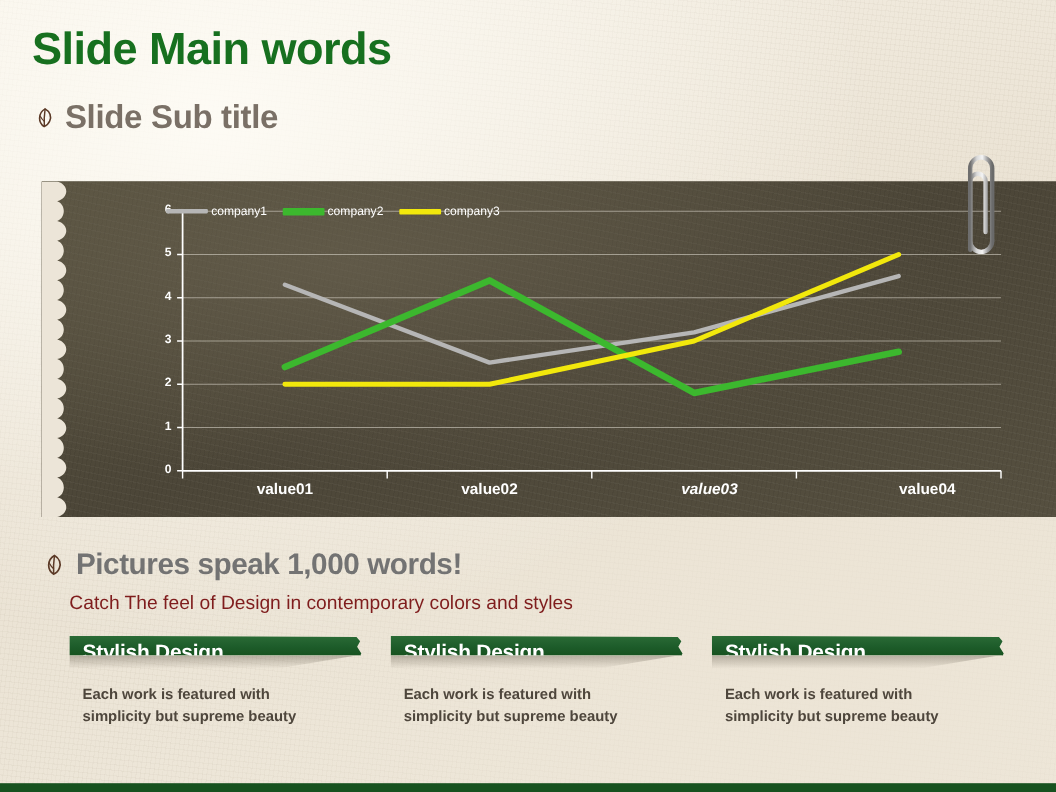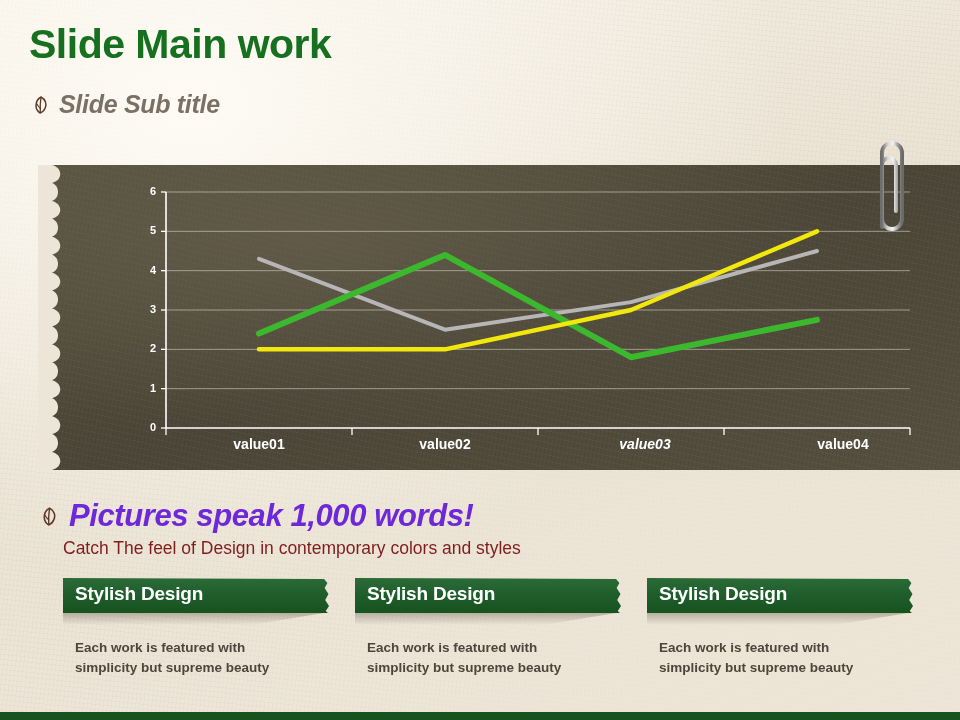--- a/index.html
+++ b/index.html
@@ -30,26 +30,25 @@
     white-space: nowrap;
   }
   #slide-subtitle-row {
     position: absolute;
     left: 31px; top: 90px;
     display: flex;
     align-items: center;
     gap: 8px;
   }
   #slide-subtitle {
-    font-size: 25px;
+    font-size: 30px;
     font-weight: bold;
     color: #7a7066;
     letter-spacing: -0.3px;
     white-space: nowrap;
-    font-style: italic;
   }
   .leaf-icon { display: block; }
 
   
   #chart-panel {
     position: absolute;
     left: 38px; top: 165px;
     width: 922px; height: 305px;
     background-color: #514b3c;
     background-image:
@@ -120,26 +119,25 @@
 
   
   #pictures-heading-row {
     position: absolute;
     left: 39px; top: 498px;
     display: flex;
     align-items: center;
     gap: 9px;
   }
   #pictures-heading {
-    font-size: 31px;
-    font-weight: bold;
-    color: #6d28d9;
+    font-size: 27px;
+    font-weight: bold;
+    color: #737373;
     letter-spacing: -0.4px;
     white-space: nowrap;
-    font-style: italic;
   }
   #pictures-subheading {
     position: absolute;
     left: 63px; top: 538px;
     font-size: 17.5px;
     color: #7f1d1d;
     white-space: nowrap;
   }
 
   
@@ -148,21 +146,21 @@
     left: 63px; top: 578px;
     width: 860px; height: 100px;
   }
   .card {
     position: absolute;
     top: 0;
     width: 272px;
   }
   .card-banner {
     position: relative;
-    height: 35px;
+    height: 18px;
     background: linear-gradient(180deg, #2b6b36 0%, #1d5c2a 55%, #17521f 100%);
     clip-path: polygon(0 0, 96% 1px, 97.2% 5px, 96.2% 10px, 97.6% 16px, 96.4% 22px, 97.8% 28px, 96.6% 33px, 97.4% 100%, 0 100%);
   }
   .card-banner-title {
     position: absolute;
     left: 12px; top: 5px;
     font-size: 19px;
     font-weight: bold;
     color: #ffffff;
     letter-spacing: -0.2px;
@@ -187,21 +185,21 @@
   #bottom-bar {
     position: absolute;
     left: 0; top: 712px;
     width: 960px; height: 8px;
     background-color: #17521f;
   }
 </style>
 </head>
 <body>
 
-<div id="slide-title">Slide Main work</div>
+<div id="slide-title">Slide Main words</div>
 
 <div id="slide-subtitle-row">
   <span>
     <svg class="leaf-icon" width="20" height="20" viewBox="0 0 20 20">
       <path d="M10 2 C14.5 4.5 16 9 14.2 13 C13 15.7 11 17.4 9.2 18 C7 16.6 5 13.8 5 10.4 C5 6.6 7.2 3.6 10 2 Z" fill="none" stroke="#5c3a27" stroke-width="1.5"></path>
       <path d="M9.3 18 C9 13.5 9.2 7.8 10 2" fill="none" stroke="#5c3a27" stroke-width="1.3"></path>
       <path d="M9.5 13.6 C8 12.2 6.6 10.6 5.6 8.6" fill="none" stroke="#5c3a27" stroke-width="1.1"></path>
     </svg>
   </span>
   <span id="slide-subtitle">Slide Sub title</span>
@@ -254,20 +252,34 @@
       <div class="axis-label-y" style="left: 96px; top: 59.3333px;">5</div>
       <div class="axis-label-y" style="left: 96px; top: 20px;">6</div>
     </div>
   <div id="chart-x-labels">
       <div class="axis-label-x" style="left: 171px; width: 100px;">value01</div>
       <div class="axis-label-x" style="left: 357px; width: 100px;">value02</div>
       <div class="axis-label-x" style="left: 557px; width: 100px; font-style: italic;">value03</div>
       <div class="axis-label-x" style="left: 755px; width: 100px;">value04</div>
     </div>
 
+  <div id="chart-legend">
+      <div class="legend-entry">
+        <span class="legend-swatch" style="background: rgb(182, 182, 182); width: 38px; height: 4px;"></span>
+        <span class="legend-label">company1</span>
+      </div>
+      <div class="legend-entry">
+        <span class="legend-swatch" style="background: rgb(60, 184, 46); width: 38px; height: 7px;"></span>
+        <span class="legend-label">company2</span>
+      </div>
+      <div class="legend-entry">
+        <span class="legend-swatch" style="background: rgb(242, 232, 12); width: 38px; height: 5px;"></span>
+        <span class="legend-label">company3</span>
+      </div>
+    </div>
 </div>
 
 <svg id="paperclip" viewBox="0 0 48 110">
   <defs>
     <linearGradient id="clipgrad" x1="0" y1="0" x2="1" y2="0">
       <stop offset="0%" stop-color="#6e6e6e"></stop>
       <stop offset="30%" stop-color="#d8d8d8"></stop>
       <stop offset="55%" stop-color="#f4f4f4"></stop>
       <stop offset="80%" stop-color="#9a9a9a"></stop>
       <stop offset="100%" stop-color="#6a6a6a"></stop>

